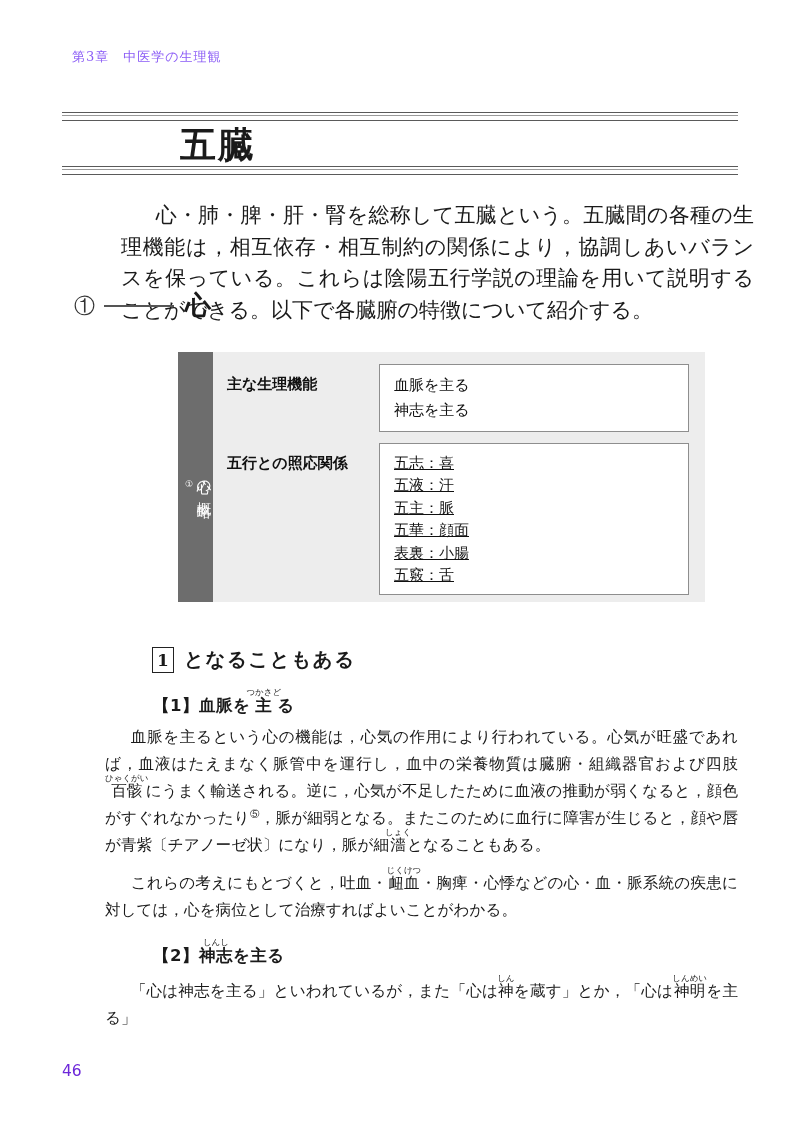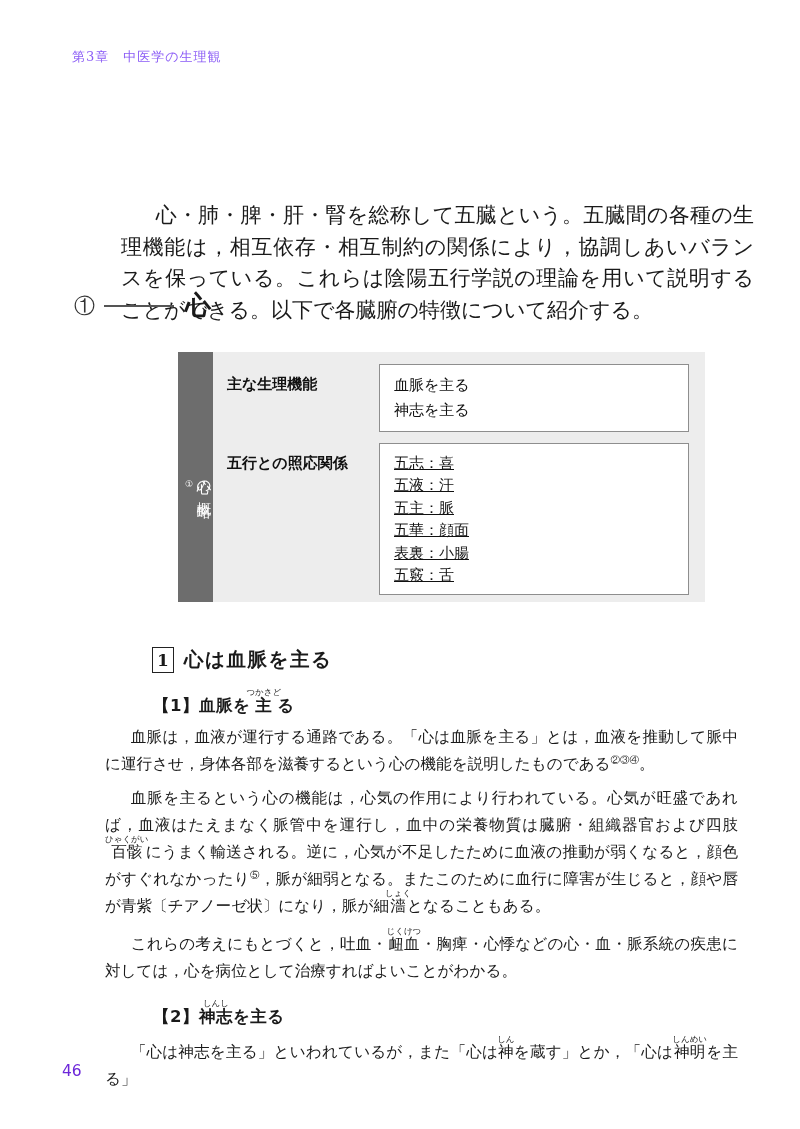--- a/index.html
+++ b/index.html
@@ -56,20 +56,27 @@
   .page-number{position:absolute;left:62px;top:1062px;font-size:15.5px;
                font-family:"DejaVu Sans","Liberation Sans",sans-serif;color:#6d28d9;}
 </style>
 </head>
 <body>
 
 <div class="page">
 
   <div class="running-header">第3章　中医学の生理観</div>
 
+  <div class="title-block">
+    <div class="triple-rule"></div>
+    <div class="title-row">
+      <h1 class="page-title">五臓</h1>
+    </div>
+    <div class="triple-rule"></div>
+  </div>
 
   <p class="intro">心・肺・脾・肝・腎を総称して五臓という。五臓間の各種の生理機能は，相互依存・相互制約の関係により，協調しあいバランスを保っている。これらは陰陽五行学説の理論を用いて説明することができる。以下で各臓腑の特徴について紹介する。</p>
 
   <div class="organ-heading">
     <span class="circ-num">①</span>
     <span class="dash-line"></span>
     <span class="organ-name">心</span>
   </div>
 
   <div class="overview-table">
@@ -94,26 +101,25 @@
             <div class="box-line">五華：顔面</div>
             <div class="box-line">表裏：小腸</div>
             <div class="box-line">五竅：舌</div>
           </div>
       </div>
     </div>
   </div>
 
   <div class="subsection">
     <span class="num-box">1</span>
-    <span class="subsection-title">心は血脈を主る</span>
+    <span class="subsection-title">となることもある</span>
   </div>
 
   <div class="body">
     <h3 class="sub-h"><span>【1】血脈を</span><ruby><span>主</span><rt>つかさど</rt></ruby><span>る</span></h3>
-    <p><span>血脈は，血液が運行する通路である。「心は血脈を主る」とは，血液を推動して脈中に運行させ，身体各部を滋養するという心の機能を説明したものである</span><sup>②③④</sup><span>。</span></p>
     <p><span>血脈を主るという心の機能は，心気の作用により行われている。心気が旺盛であれば，血液はたえまなく脈管中を運行し，血中の栄養物質は臓腑・組織器官および四肢</span><ruby><span>百骸</span><rt>ひゃくがい</rt></ruby><span>にうまく輸送される。逆に，心気が不足したために血液の推動が弱くなると，顔色がすぐれなかったり</span><sup>⑤</sup><span>，脈が細弱となる。またこのために血行に障害が生じると，顔や唇が青紫〔チアノーゼ状〕になり，脈が細</span><ruby><span>濇</span><rt>しょく</rt></ruby><span>となることもある。</span></p>
     <p><span>これらの考えにもとづくと，吐血・</span><ruby><span>衄血</span><rt>じくけつ</rt></ruby><span>・胸痺・心悸などの心・血・脈系統の疾患に対しては，心を病位として治療すればよいことがわかる。</span></p>
     <h3 class="sub-h h2gap"><span>【2】</span><ruby><span>神志</span><rt>しんし</rt></ruby><span>を主る</span></h3>
     <p><span>「心は神志を主る」といわれているが，また「心は</span><ruby><span>神</span><rt>しん</rt></ruby><span>を蔵す」とか，「心は</span><ruby><span>神明</span><rt>しんめい</rt></ruby><span>を主る」</span></p>
   </div>
 
   <div class="page-number">46</div>
 
 </div>
 

